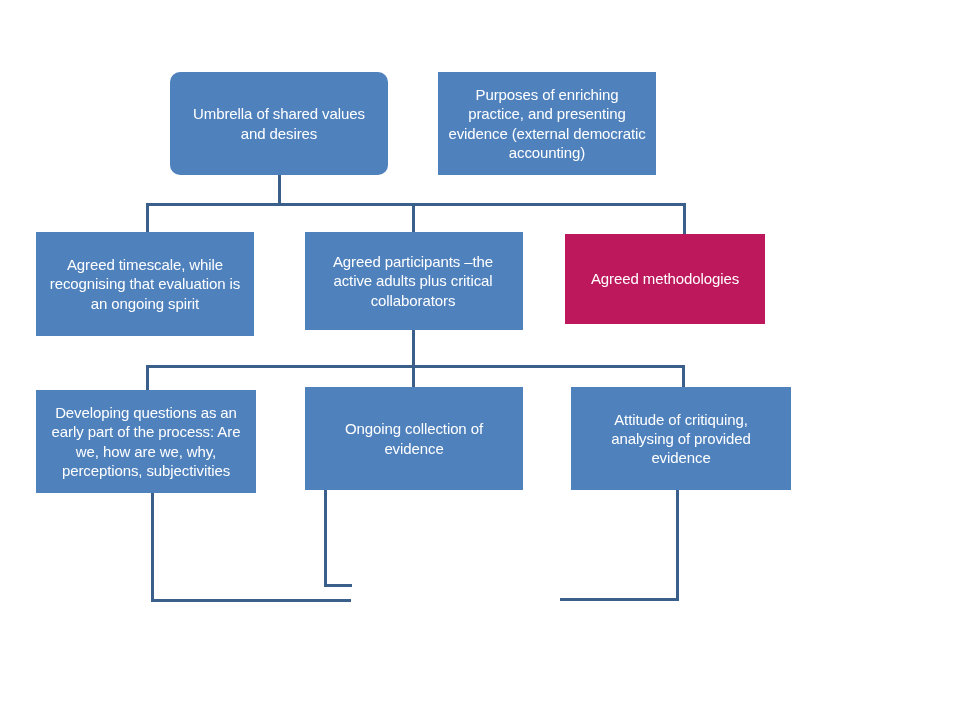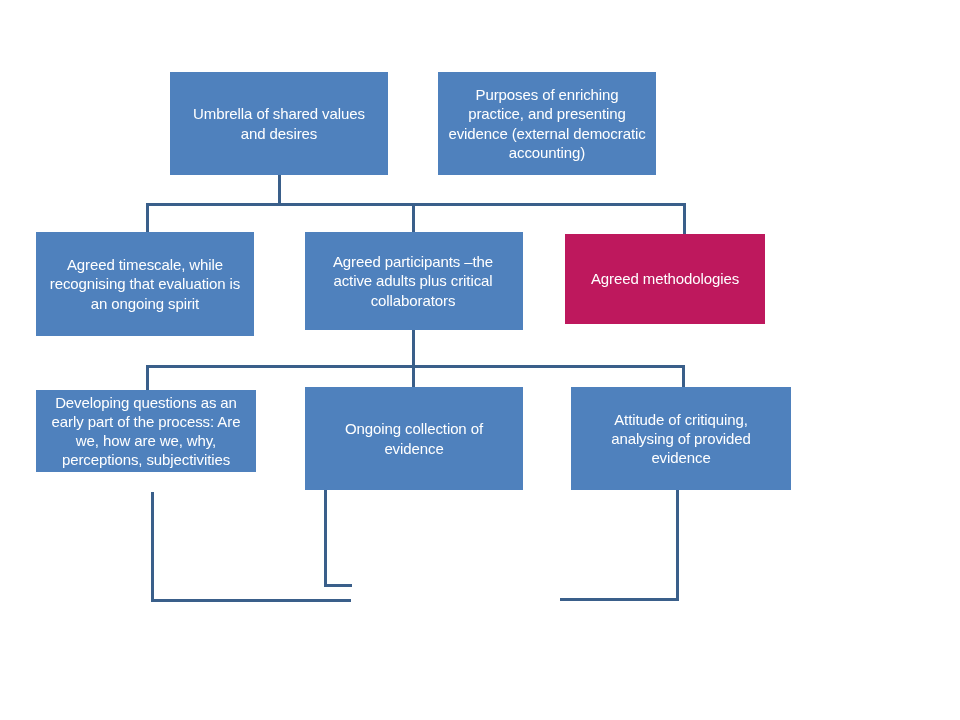--- a/index.html
+++ b/index.html
@@ -71,41 +71,41 @@
 
   <div class="conn thick-v" style="left:151px; top:492px; height:110px;"></div>
   <div class="conn thick-h" style="left:151px; top:599px; width:200px;"></div>
 
   <div class="conn thick-v" style="left:324px; top:490px; height:96px;"></div>
   <div class="conn thick-h" style="left:324px; top:584px; width:28px;"></div>
 
   <div class="conn thick-v" style="left:676px; top:490px; height:110px;"></div>
   <div class="conn thick-h" style="left:560px; top:598px; width:119px;"></div>
 
-  <div class="node" style="left:170px; top:72px; width:218px; height:103px; background:#4F81BD;">
+  <div class="node" style="left:170px; top:72px; width:218px; height:103px; background:#4F81BD;border-radius:10px;">
     <span class="label">Umbrella of shared values and desires</span>
   </div>
 
   <div class="node" style="left:438px; top:72px; width:218px; height:103px; background:#4F81BD;">
     <span class="label">Purposes of enriching practice, and presenting evidence (external democratic accounting)</span>
   </div>
 
   <div class="node" style="left:36px; top:232px; width:218px; height:104px; background:#4F81BD;">
     <span class="label">Agreed timescale,  while recognising that evaluation is an ongoing spirit</span>
   </div>
 
   <div class="node" style="left:305px; top:232px; width:218px; height:98px; background:#4F81BD;padding-left:8px;">
     <span class="label">Agreed participants –the active adults plus critical collaborators</span>
   </div>
 
   <div class="node" style="left:565px; top:234px; width:200px; height:90px; background:#be185d;">
     <span class="label">Agreed methodologies</span>
   </div>
 
-  <div class="node" style="left:36px; top:390px; width:220px; height:82px; background:#4F81BD;">
+  <div class="node" style="left:36px; top:390px; width:220px; height:103px; background:#4F81BD;">
     <span class="label">Developing questions as an early part of the process: Are we, how are we, why, perceptions, subjectivities</span>
   </div>
 
   <div class="node" style="left:305px; top:387px; width:218px; height:103px; background:#4F81BD;">
     <span class="label">Ongoing collection of evidence</span>
   </div>
 
   <div class="node" style="left:571px; top:387px; width:220px; height:103px; background:#4F81BD;">
     <span class="label">Attitude of critiquing, analysing of provided evidence</span>
   </div>

